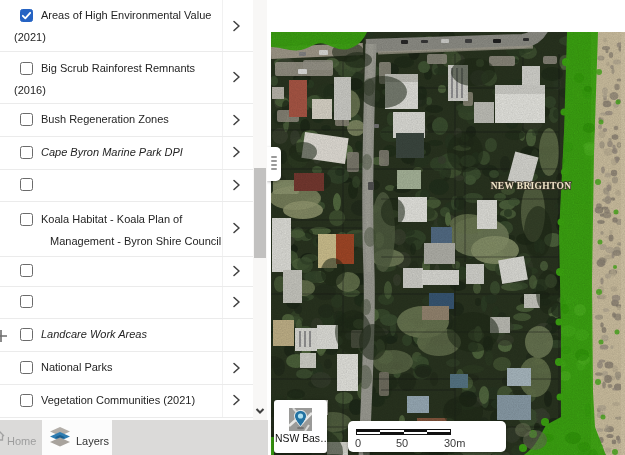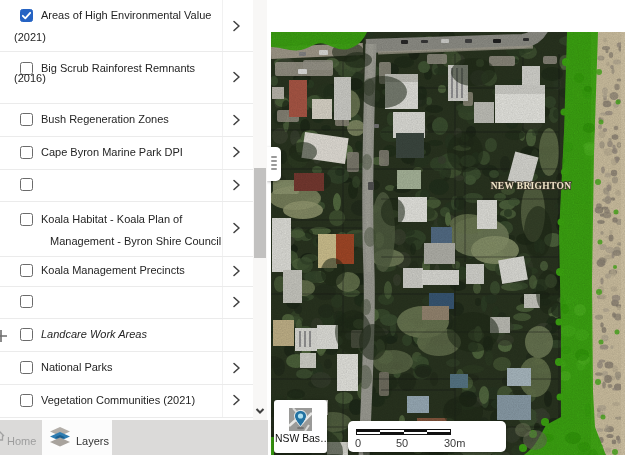--- a/index.html
+++ b/index.html
@@ -1173,51 +1173,50 @@
         <path d="M2.8 6.8 L5.3 9.3 L10.2 3.8" stroke="#fff" stroke-width="1.8" fill="none" stroke-linecap="round" stroke-linejoin="round"></path>
       </svg>
 <div class="lt" style="left:41px;top:9px;">Areas of High Environmental Value</div>
 <div class="lt" style="left:14px;top:31px;">(2021)</div>
 <svg class="chv" style="left:232px;top:20px;" width="9" height="12" viewBox="0 0 9 12">
         <path d="M2 1.5 L7 6 L2 10.5" stroke="#414141" stroke-width="1.55" fill="none" stroke-linecap="round" stroke-linejoin="round"></path>
       </svg>
 <div class="dv" style="top:51px;"></div>
 <div class="cb" style="left:20px;top:62px;"></div>
 <div class="lt" style="left:41px;top:62px;">Big Scrub Rainforest Remnants</div>
-<div class="lt" style="left:14px;top:72px;">(2016)</div>
+<div class="lt" style="left:14px;top:84px;">(2016)</div>
 <svg class="chv" style="left:232px;top:71px;" width="9" height="12" viewBox="0 0 9 12">
         <path d="M2 1.5 L7 6 L2 10.5" stroke="#414141" stroke-width="1.55" fill="none" stroke-linecap="round" stroke-linejoin="round"></path>
       </svg>
 <div class="dv" style="top:103px;"></div>
 <div class="cb" style="left:20px;top:113px;"></div>
 <div class="lt" style="left:41px;top:113px;">Bush Regeneration Zones</div>
 <svg class="chv" style="left:232px;top:114px;" width="9" height="12" viewBox="0 0 9 12">
         <path d="M2 1.5 L7 6 L2 10.5" stroke="#414141" stroke-width="1.55" fill="none" stroke-linecap="round" stroke-linejoin="round"></path>
       </svg>
 <div class="dv" style="top:136px;"></div>
 <div class="cb" style="left:20px;top:146px;"></div>
-<div class="lt" style="left:41px;top:146px;">Cape Byron Marine Park DPI</div>
+<div class="lt" style="left:41px;top:146px;font-style:italic;">Cape Byron Marine Park DPI</div>
 <svg class="chv" style="left:232px;top:146px;" width="9" height="12" viewBox="0 0 9 12">
         <path d="M2 1.5 L7 6 L2 10.5" stroke="#414141" stroke-width="1.55" fill="none" stroke-linecap="round" stroke-linejoin="round"></path>
       </svg>
 <div class="dv" style="top:169px;"></div>
 <div class="cb" style="left:20px;top:178px;"></div>
 <svg class="chv" style="left:232px;top:179px;" width="9" height="12" viewBox="0 0 9 12">
         <path d="M2 1.5 L7 6 L2 10.5" stroke="#414141" stroke-width="1.55" fill="none" stroke-linecap="round" stroke-linejoin="round"></path>
       </svg>
 <div class="dv" style="top:201px;"></div>
 <div class="cb" style="left:20px;top:213px;"></div>
 <div class="lt" style="left:41px;top:213px;">Koala Habitat - Koala Plan of</div>
 <div class="lt" style="left:14px;top:235px;padding-left:36px;">Management - Byron Shire Council</div>
 <svg class="chv" style="left:232px;top:222px;" width="9" height="12" viewBox="0 0 9 12">
         <path d="M2 1.5 L7 6 L2 10.5" stroke="#414141" stroke-width="1.55" fill="none" stroke-linecap="round" stroke-linejoin="round"></path>
       </svg>
 <div class="dv" style="top:256px;"></div>
 <div class="cb" style="left:20px;top:264px;"></div>
-<div class="lt" style="left:41px;top:264px;">Koala Management Precincts</div>
 <svg class="chv" style="left:232px;top:265px;" width="9" height="12" viewBox="0 0 9 12">
         <path d="M2 1.5 L7 6 L2 10.5" stroke="#414141" stroke-width="1.55" fill="none" stroke-linecap="round" stroke-linejoin="round"></path>
       </svg>
 <div class="dv" style="top:286px;"></div>
 <div class="cb" style="left:20px;top:295px;"></div>
 <svg class="chv" style="left:232px;top:296px;" width="9" height="12" viewBox="0 0 9 12">
         <path d="M2 1.5 L7 6 L2 10.5" stroke="#414141" stroke-width="1.55" fill="none" stroke-linecap="round" stroke-linejoin="round"></path>
       </svg>
 <div class="dv" style="top:318px;"></div>
 <div class="cb" style="left:20px;top:328px;"></div>

